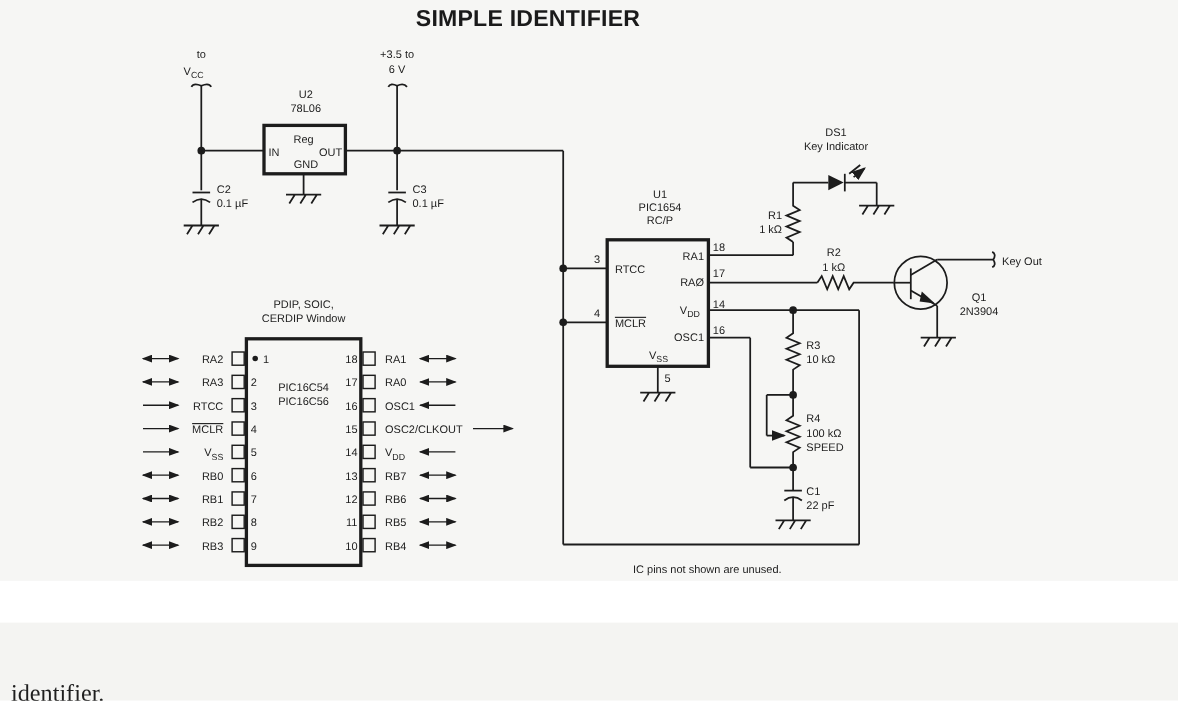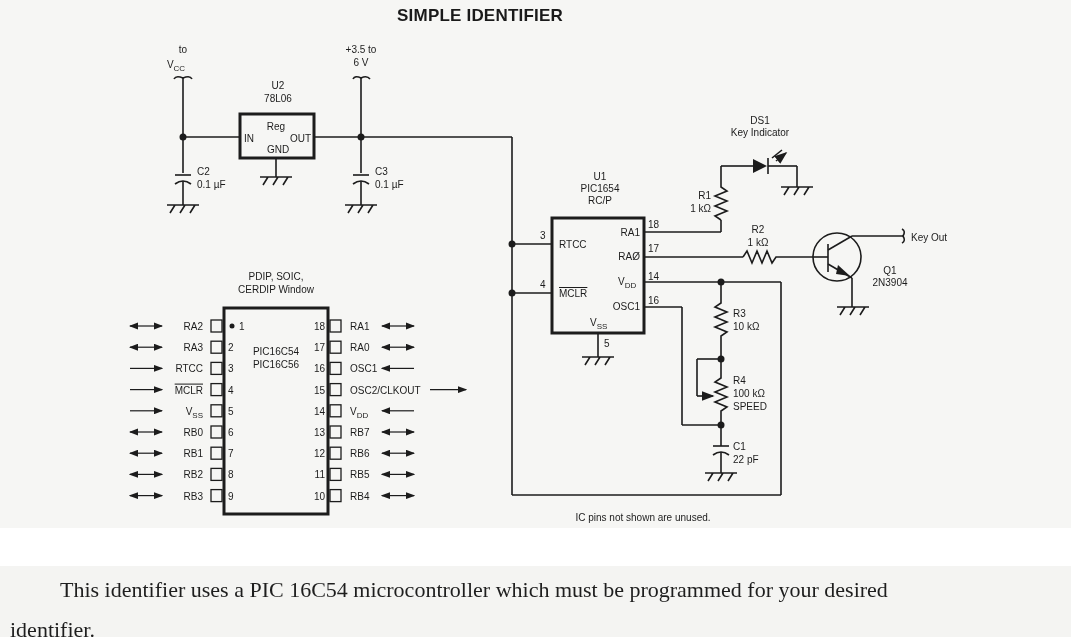--- a/index.html
+++ b/index.html
@@ -1,19 +1,19 @@
 <!DOCTYPE html>
 <html><head>
 <meta charset="utf-8">
 <style>
   html, body { margin:0; padding:0; background:#ffffff; }
   body { width:1071px; height:637px; position:relative; overflow:hidden; font-family:"Liberation Sans", sans-serif; }
   #panel { position:absolute; left:0; top:0; width:1071px; height:528px; background:#f6f6f4; }
   #textpanel { position:absolute; left:0; top:566px; width:1071px; height:71px; background:#f4f4f2; }
-  #title { position:absolute; left:0; top:6px; width:960px; text-align:center; font-weight:bold; font-size:17px; color:#1a1a1a; letter-spacing:0.2px; }
+  #title { position:absolute; left:0; top:6px; width:960px; text-align:center; font-weight:bold; font-size:21px; color:#1a1a1a; letter-spacing:0.2px; }
   svg { position:absolute; left:0; top:0; }
   .w { stroke:#1c1c1c; stroke-width:1.6; fill:none; }
   .box { stroke:#1c1c1c; stroke-width:3; fill:#f6f6f4; }
   .lbl { font-family:"Liberation Sans", sans-serif; font-size:10px; fill:#1c1c1c; }
   .pin { font-family:"Liberation Sans", sans-serif; font-size:10px; fill:#1c1c1c; }
   .dot { fill:#1c1c1c; }
   #para { position:absolute; left:60px; top:576px; width:1005px; font-family:"Liberation Serif", serif; font-size:22px; color:#1e1e1e; line-height:28px; }
   #para .second { position:absolute; left:-50px; top:40px; white-space:nowrap; }
 </style>
 </head>
@@ -254,15 +254,14 @@
         <line x1="382" y1="474.4" x2="414" y2="474.4" stroke="#1c1c1c" stroke-width="1.2" marker-start="url(#ahs)" marker-end="url(#ah)"></line>
         <rect x="330" y="489.6" width="11" height="12" fill="#f6f6f4" stroke="#1c1c1c" stroke-width="1.3"></rect>
         <text class="pin" x="325" y="499.6" text-anchor="end">10</text>
         <text class="pin" x="350" y="499.6">RB4</text>
         <line x1="382" y1="495.6" x2="414" y2="495.6" stroke="#1c1c1c" stroke-width="1.2" marker-start="url(#ahs)" marker-end="url(#ah)"></line>
       </g>
   </g>
 </svg>
 
 <div id="para">
-  <span>This identifier uses a PIC 16C54 microcontroller which must be programmed for your desired</span>
   <span class="second">identifier.</span>
 </div>
 
 </body></html>

